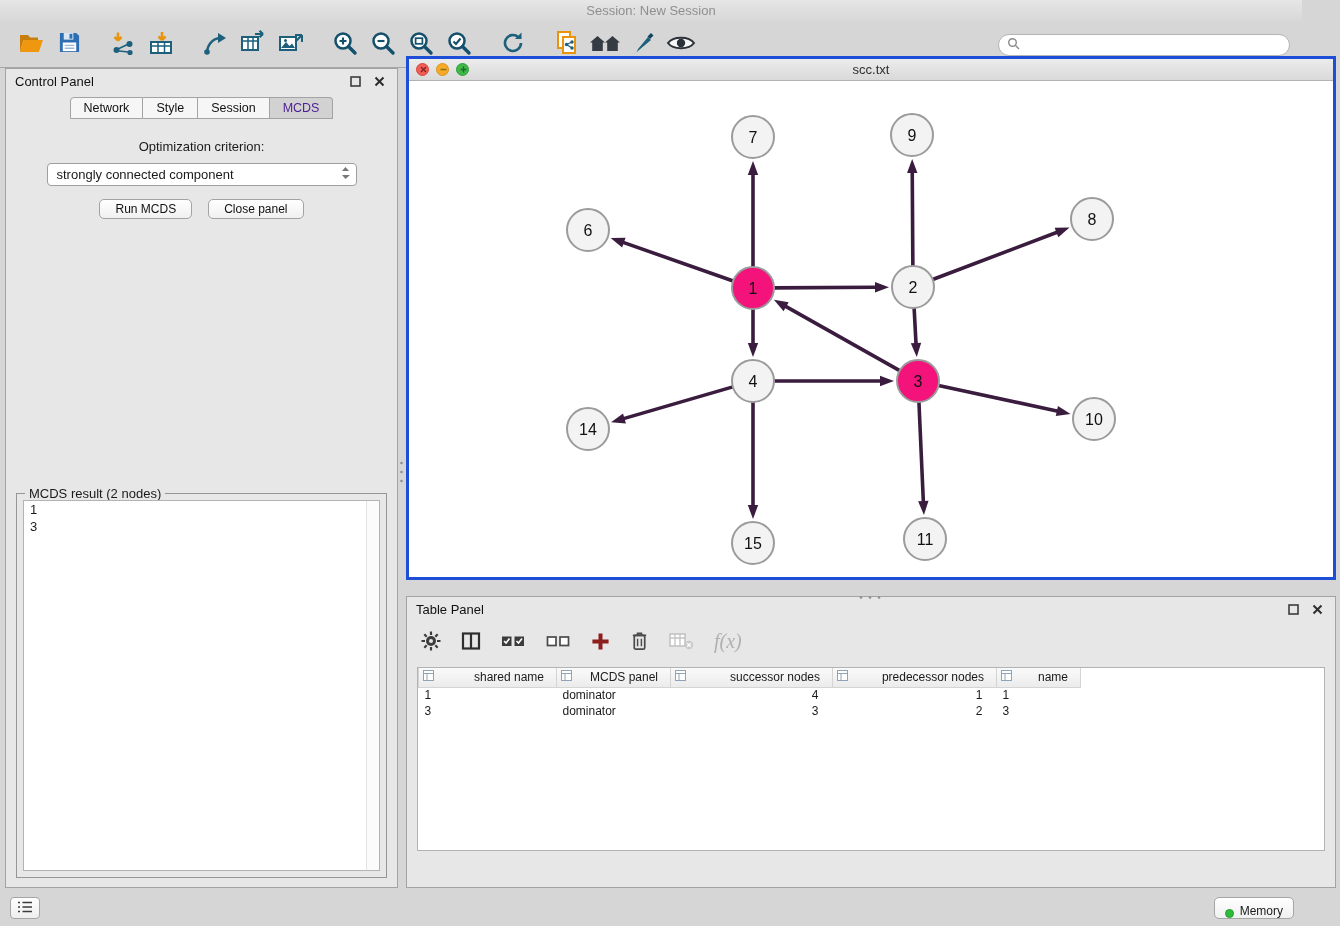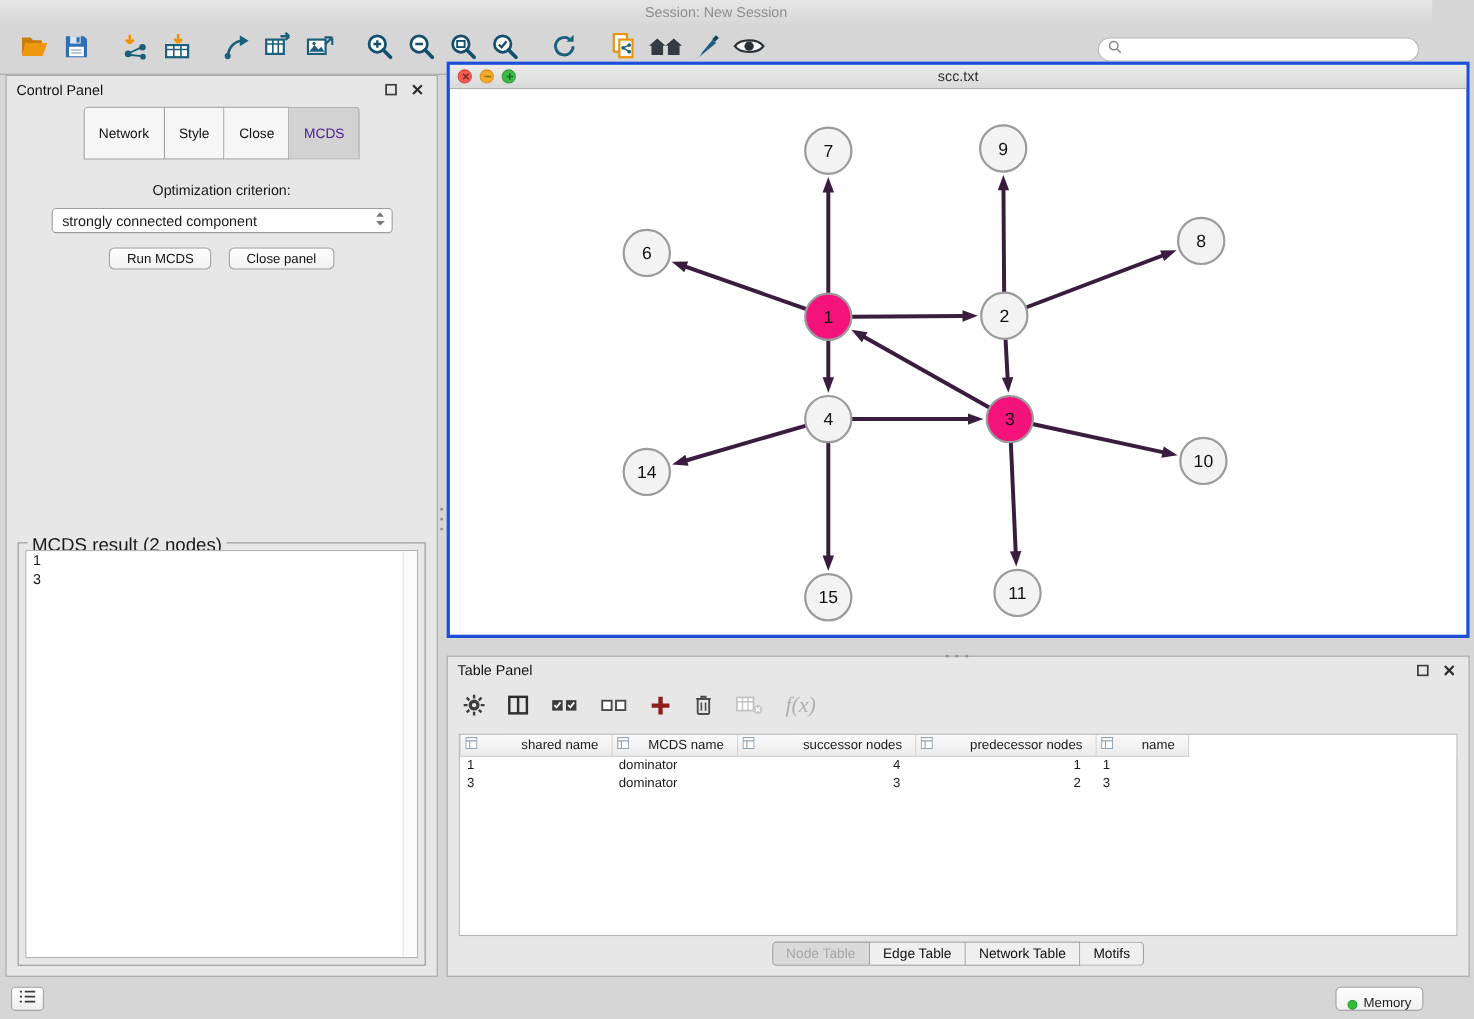--- a/index.html
+++ b/index.html
@@ -19,33 +19,33 @@
   #search-pill{margin-left:auto;width:292px;height:22px;background:#fff;border:1px solid #b5b5b5;
     border-radius:12px;display:flex;align-items:center;padding:0 8px;gap:5px}
   #search-pill input{border:none;outline:none;flex:1;font-size:12px;font-family:"Liberation Sans",sans-serif;background:transparent}
 
   
   #control-panel{position:absolute;left:5px;top:68px;width:393px;height:820px;background:#e7e7e7;border:1px solid #a3a3a3}
   .panel-header{height:24px;display:flex;align-items:center;padding:12px 9px;font-size:13px;color:#111}
   .panel-header .spacer{flex:1}
   .ph-icon{width:18px;height:16px;display:flex;align-items:center;justify-content:center;margin-left:6px}
   .cp-tabs{display:flex;justify-content:center;margin-top:4px}
-  .cp-tab{padding:16px 13px;font-size:12.5px;background:#f6f6f6;border:1px solid #a3a3a3;border-left:none;color:#111}
+  .cp-tab{padding:3px 13px;font-size:12.5px;background:#f6f6f6;border:1px solid #a3a3a3;border-left:none;color:#111}
   .cp-tab:first-child{border-left:1px solid #a3a3a3;border-top-left-radius:4px}
   .cp-tab:last-child{border-top-right-radius:4px}
   .cp-tab.dim{background:#d2d2d2;color:#4c1d95}
   .opt-label{margin-top:20px;text-align:center;font-size:13px}
   .dropdown{margin:9px auto 0;width:310px;height:23px;background:#fff;border:1px solid #9f9f9f;border-radius:4px;
     display:flex;align-items:center;padding:0 6px 0 9px;font-size:13px}
   .dropdown .dd-text{flex:1}
   .btn-row{display:flex;justify-content:center;gap:16px;margin-top:13px}
   .push-btn{background:linear-gradient(#ffffff,#f0f0f0);border:1px solid #a3a3a3;border-radius:5px;
     padding:2px 15px;font-size:12px;font-family:"Liberation Sans",sans-serif;color:#111}
   .result-group{position:absolute;left:10px;right:10px;top:424px;bottom:9px;border:1px solid #969696}
-  .result-title{position:absolute;top:-8px;left:8px;background:#e7e7e7;padding:0 4px;font-size:17px}
+  .result-title{position:absolute;top:-8px;left:8px;background:#e7e7e7;padding:0 4px;font-size:13px}
   .result-inner{position:absolute;inset:6px;background:#fff;border:1px solid #b3b3b3;overflow:hidden}
   .result-track{position:absolute;top:0;right:0;width:13px;height:100%;background:#fbfbfb;border-left:1px solid #e2e2e2}
   .result-line{font-size:13px;line-height:16px;padding-left:6px;padding-top:1px}
 
   
   #network-window{position:absolute;left:406px;top:56px;width:930px;height:524px;background:#fff;border:3px solid #1d4ed8}
   .nw-header{position:relative;height:22px;background:linear-gradient(#ececec,#d9d9d9);border-bottom:1px solid #b2b2b2;
     display:flex;align-items:center;padding:0 7px}
   .traffic{display:flex;gap:7px}
   .tl{width:13px;height:13px;border-radius:50%;display:flex;align-items:center;justify-content:center}
@@ -237,21 +237,21 @@
       <span class="ph-icon">
           <svg width="11" height="11">
             <path d="M1.5 1.5l8 8M9.5 1.5l-8 8" stroke="#2e2e2e" stroke-width="2"></path>
           </svg>
         </span>
     </div>
 
     <div class="cp-tabs">
       <span class="cp-tab">Network</span>
       <span class="cp-tab">Style</span>
-      <span class="cp-tab">Close</span>
+      <span class="cp-tab">Session</span>
       <span class="cp-tab dim">MCDS</span>
     </div>
 
     <div class="opt-label">Optimization criterion:</div>
 
     <div class="dropdown">
       <span class="dd-text">strongly connected component</span>
       <span><svg width="9" height="14" viewBox="0 0 9 14">
             <path d="M4.5 1L8 5H1z" fill="#777"></path>
             <path d="M4.5 13L1 9h8z" fill="#777"></path>
@@ -446,21 +446,21 @@
                     </svg></span>
                   <span class="th-label">shared name</span>
                 </span>
               </th>
             <th>
                 <span class="th-flex">
                   <span><svg width="11" height="11" viewBox="0 0 11 11">
                       <rect x="0.5" y="0.5" width="10" height="10" fill="#fff" stroke="#8ea3b5"></rect>
                       <path d="M0.5 3.5h10M4 3.5v7" stroke="#8ea3b5"></path>
                     </svg></span>
-                  <span class="th-label">MCDS name</span>
+                  <span class="th-label">MCDS panel</span>
                 </span>
               </th>
             <th>
                 <span class="th-flex">
                   <span><svg width="11" height="11" viewBox="0 0 11 11">
                       <rect x="0.5" y="0.5" width="10" height="10" fill="#fff" stroke="#8ea3b5"></rect>
                       <path d="M0.5 3.5h10M4 3.5v7" stroke="#8ea3b5"></path>
                     </svg></span>
                   <span class="th-label">successor nodes</span>
                 </span>
@@ -500,26 +500,20 @@
             <td>dominator</td>
             <td class="num">3</td>
             <td class="num">2</td>
             <td>3</td>
             <td></td>
           </tr>
         </tbody>
       </table>
     </div>
 
-    <div class="tp-tabs">
-      <span class="tp-tab dim">Node Table</span>
-      <span class="tp-tab">Edge Table</span>
-      <span class="tp-tab">Network Table</span>
-      <span class="tp-tab">Motifs</span>
-    </div>
   </div>
 
   <div id="statusbar">
     <div id="panel-menu-btn">
       <span><svg width="16" height="12" viewBox="0 0 16 12">
             <path d="M1 1.5h2M1 6h2M1 10.5h2M5.5 1.5H15M5.5 6H15M5.5 10.5H15" stroke="#3c3c3c" stroke-width="1.5"></path>
           </svg></span>
     </div>
     <div id="memory-btn">
       <span class="green-dot"></span>

